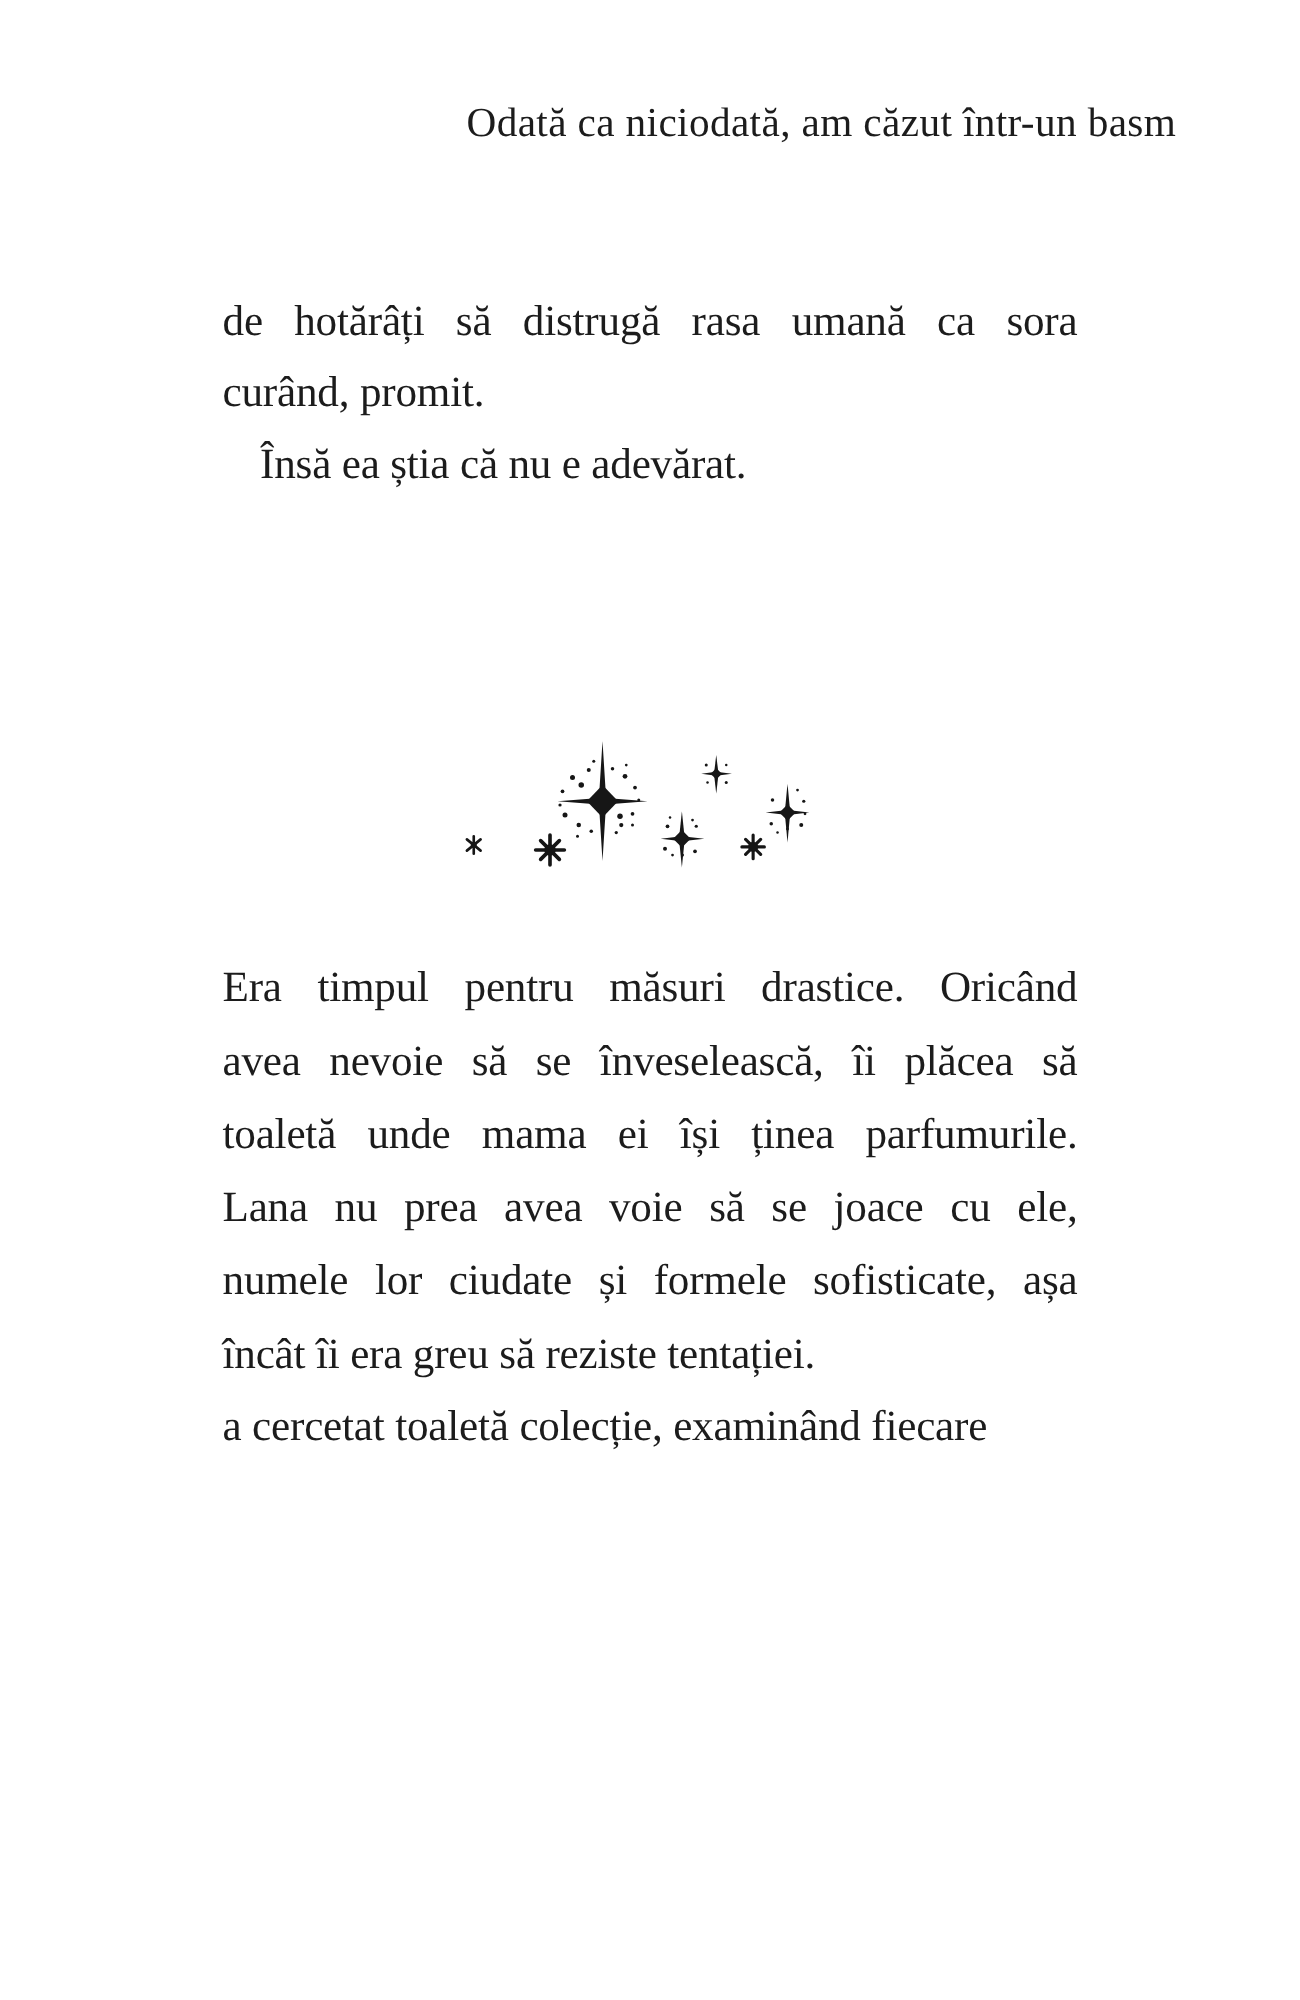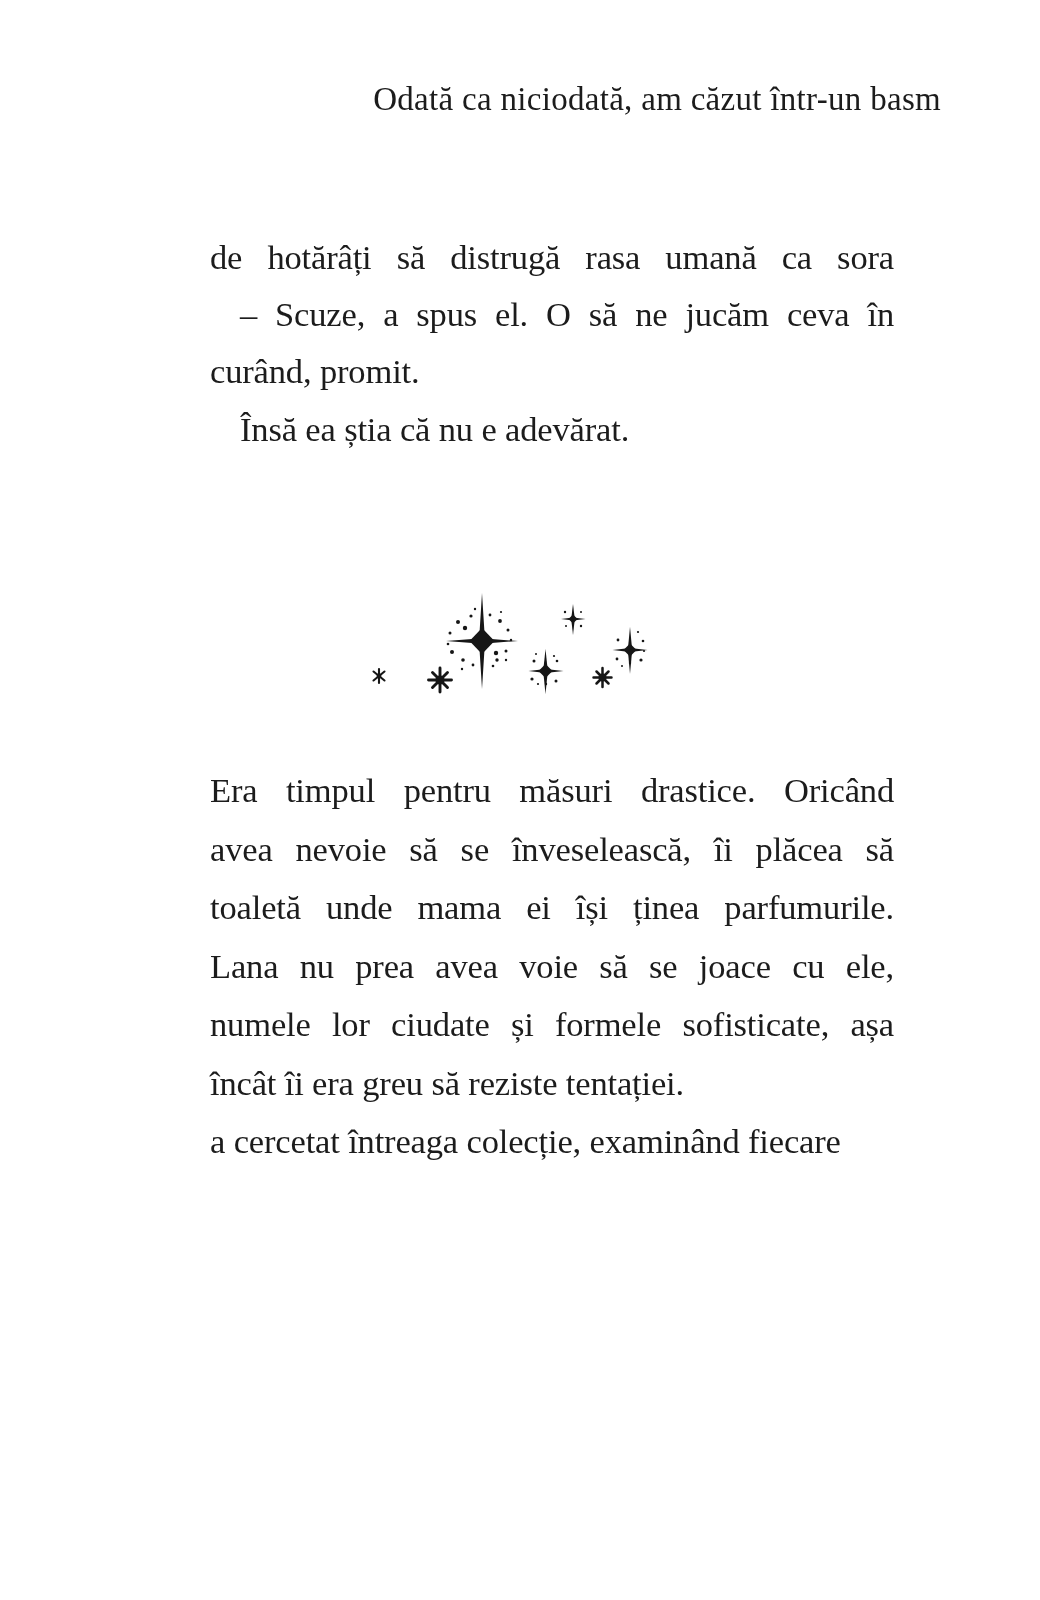--- a/index.html
+++ b/index.html
@@ -25,21 +25,20 @@
     font-size: 33px;
     line-height: 1;
     letter-spacing: 0.3px;
     white-space: nowrap;
   }
   .text-block {
     position: absolute;
     left: 178px;
     width: 684px;
     font-size: 34.5px;
-    margin-left: 32px;
   }
   #block1 { top: 229px;  line-height: 57.2px; }
   #block2 { top: 761px;  line-height: 58.5px; }
   .line {
     letter-spacing: -0.15px;
     text-align: left;
   }
   .just {
     text-align: justify;
     text-align-last: justify;
@@ -66,21 +65,20 @@
 </style>
 </head>
 <body>
 
 <div id="book-page">
 
   <div class="running-head">Odată ca niciodată, am căzut într-un basm</div>
 
   <div class="text-block" id="block1">
     <div class="line just">de hotărâți să distrugă rasa umană ca sora</div>
-    <div class="line just indent">– Scuze, a spus el. O să ne jucăm ceva în</div>
     <div class="line">curând, promit.</div>
     <div class="line indent">Însă ea știa că nu e adevărat.</div>
   </div>
 
   <svg class="scene-divider" viewBox="0 0 440 160" xmlns="http://www.w3.org/2000/svg" aria-hidden="true">
 
     <g class="ink-stroke" stroke-width="2.1" stroke-linecap="round">
       <path d="M79 109 L79 123 M73.5 111.5 L84.5 120.5 M84.5 111.5 L73.5 120.5"></path>
     </g>
     <circle class="ink" cx="79" cy="116" r="2.4"></circle>
@@ -160,18 +158,18 @@
     </g>
   </svg>
 
   <div class="text-block" id="block2">
     <div class="line just">Era timpul pentru măsuri drastice. Oricând</div>
     <div class="line just">avea nevoie să se înveselească, îi plăcea să</div>
     <div class="line just">toaletă unde mama ei își ținea parfumurile.</div>
     <div class="line just">Lana nu prea avea voie să se joace cu ele,</div>
     <div class="line just">numele lor ciudate și formele sofisticate, așa</div>
     <div class="line">încât îi era greu să reziste tentației.</div>
-    <div class="line">a cercetat întreaga colecție, examinând fiecare</div>
+    <div class="line">a cercetat toaletă colecție, examinând fiecare</div>
   </div>
 
   <div class="page-number">20</div>
 
 </div>
 
 </body></html>

